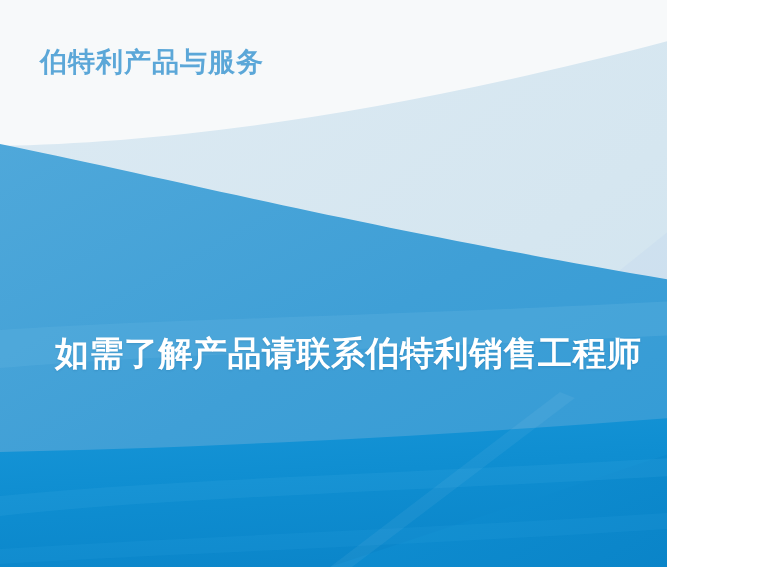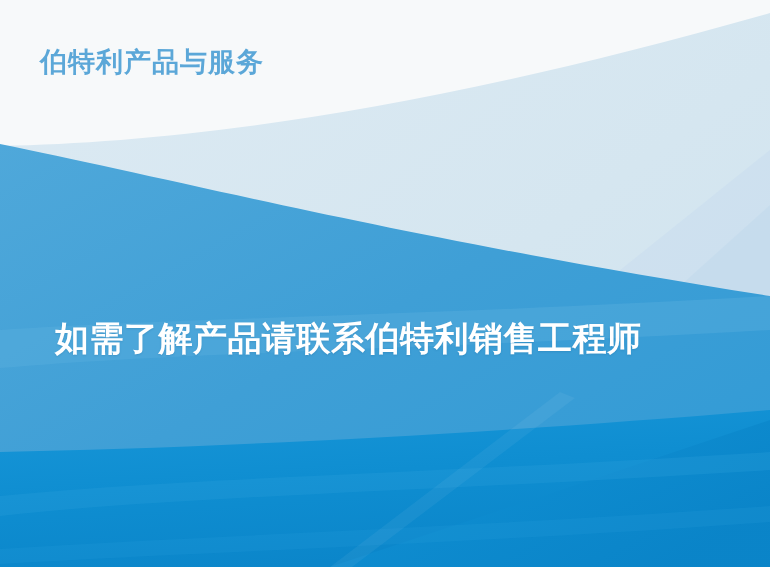--- a/index.html
+++ b/index.html
@@ -7,21 +7,21 @@
     margin: 0;
     padding: 0;
     background: #ffffff;
   }
   body {
     font-family: "DejaVu Sans", "Liberation Sans", sans-serif;
   }
 
   #banner {
     position: relative;
-    width: 770px;
+    width: 667px;
     height: 567px;
     overflow: hidden;
     background: #f7f9fa;
   }
 
   
   .bg-layer {
     position: absolute;
     inset: 0;
     width: 770px;
@@ -54,21 +54,21 @@
     font-size: 49px;
     font-weight: bold;
     color: #ffffff;
     letter-spacing: 1px;
     line-height: 1.18;
     white-space: nowrap;
     text-shadow: 0 1px 2px rgba(10,80,130,0.18);
   }
 
   .sub-heading {
-    margin-top: 26px;
+    margin-top: 41px;
     font-size: 34px;
     font-weight: bold;
     color: #ffffff;
     letter-spacing: 0.5px;
     line-height: 1.2;
     white-space: nowrap;
     text-shadow: 0 1px 2px rgba(10,80,130,0.18);
   }
 </style>
 </head>

